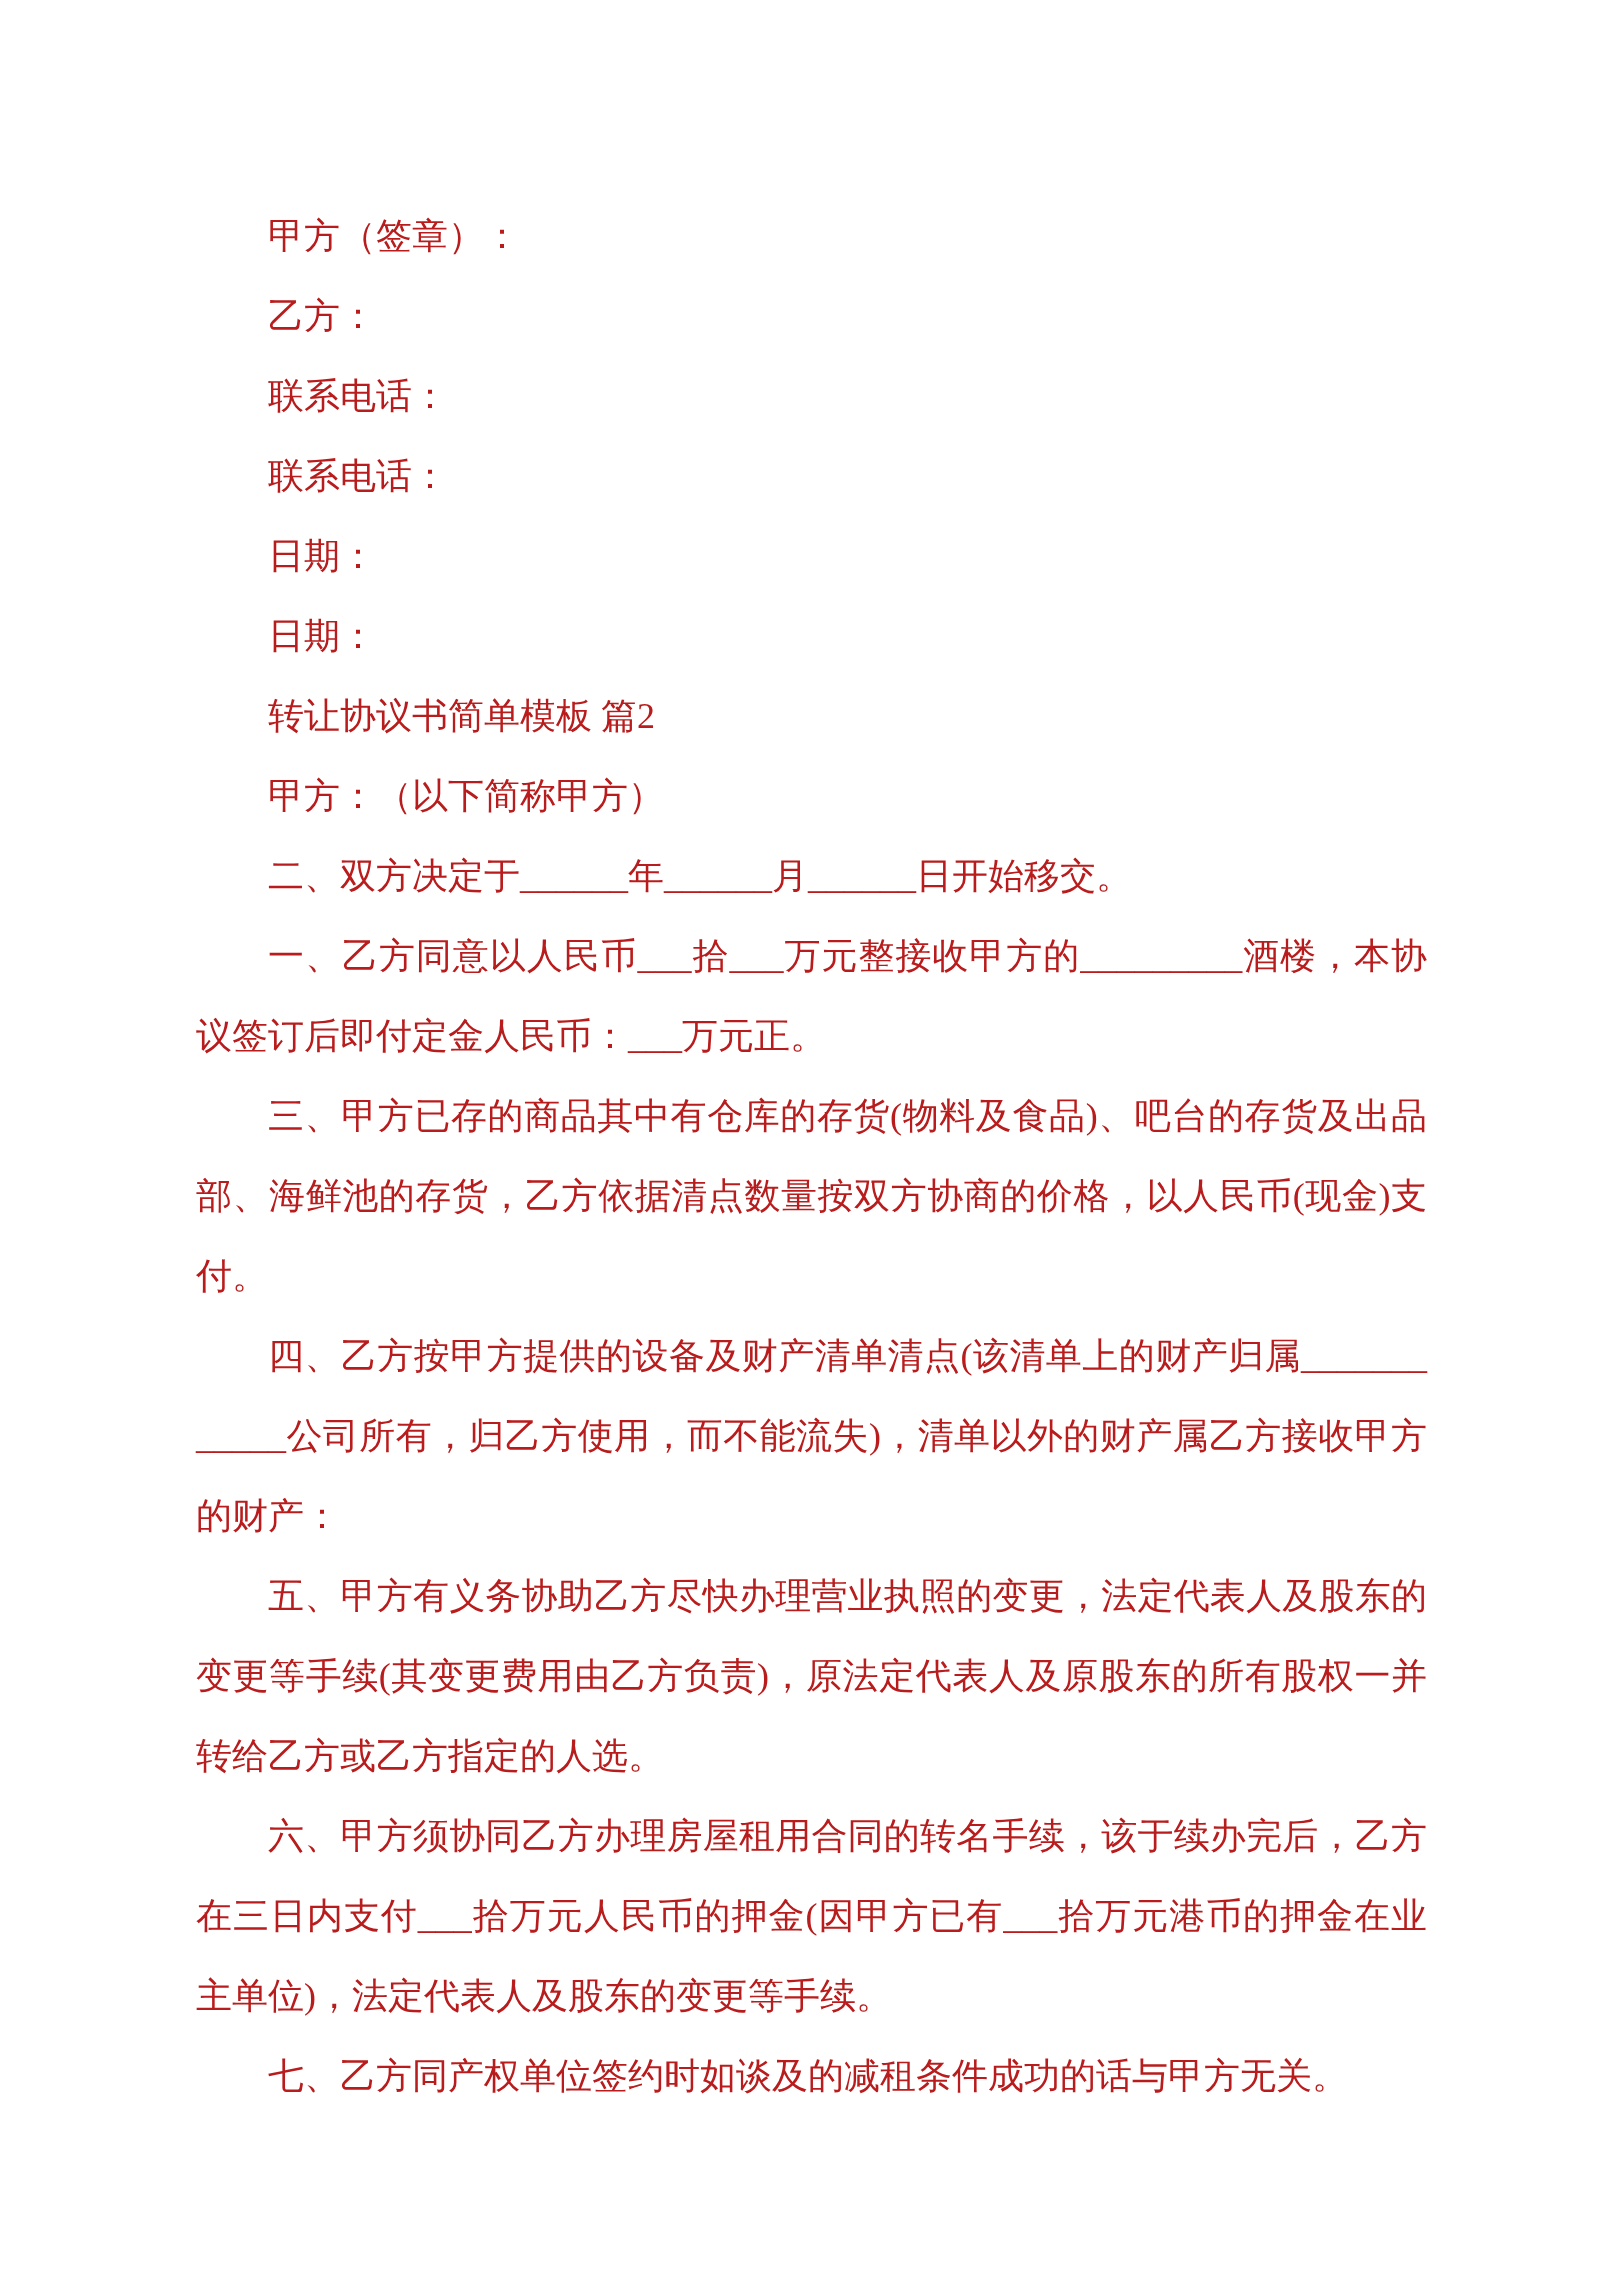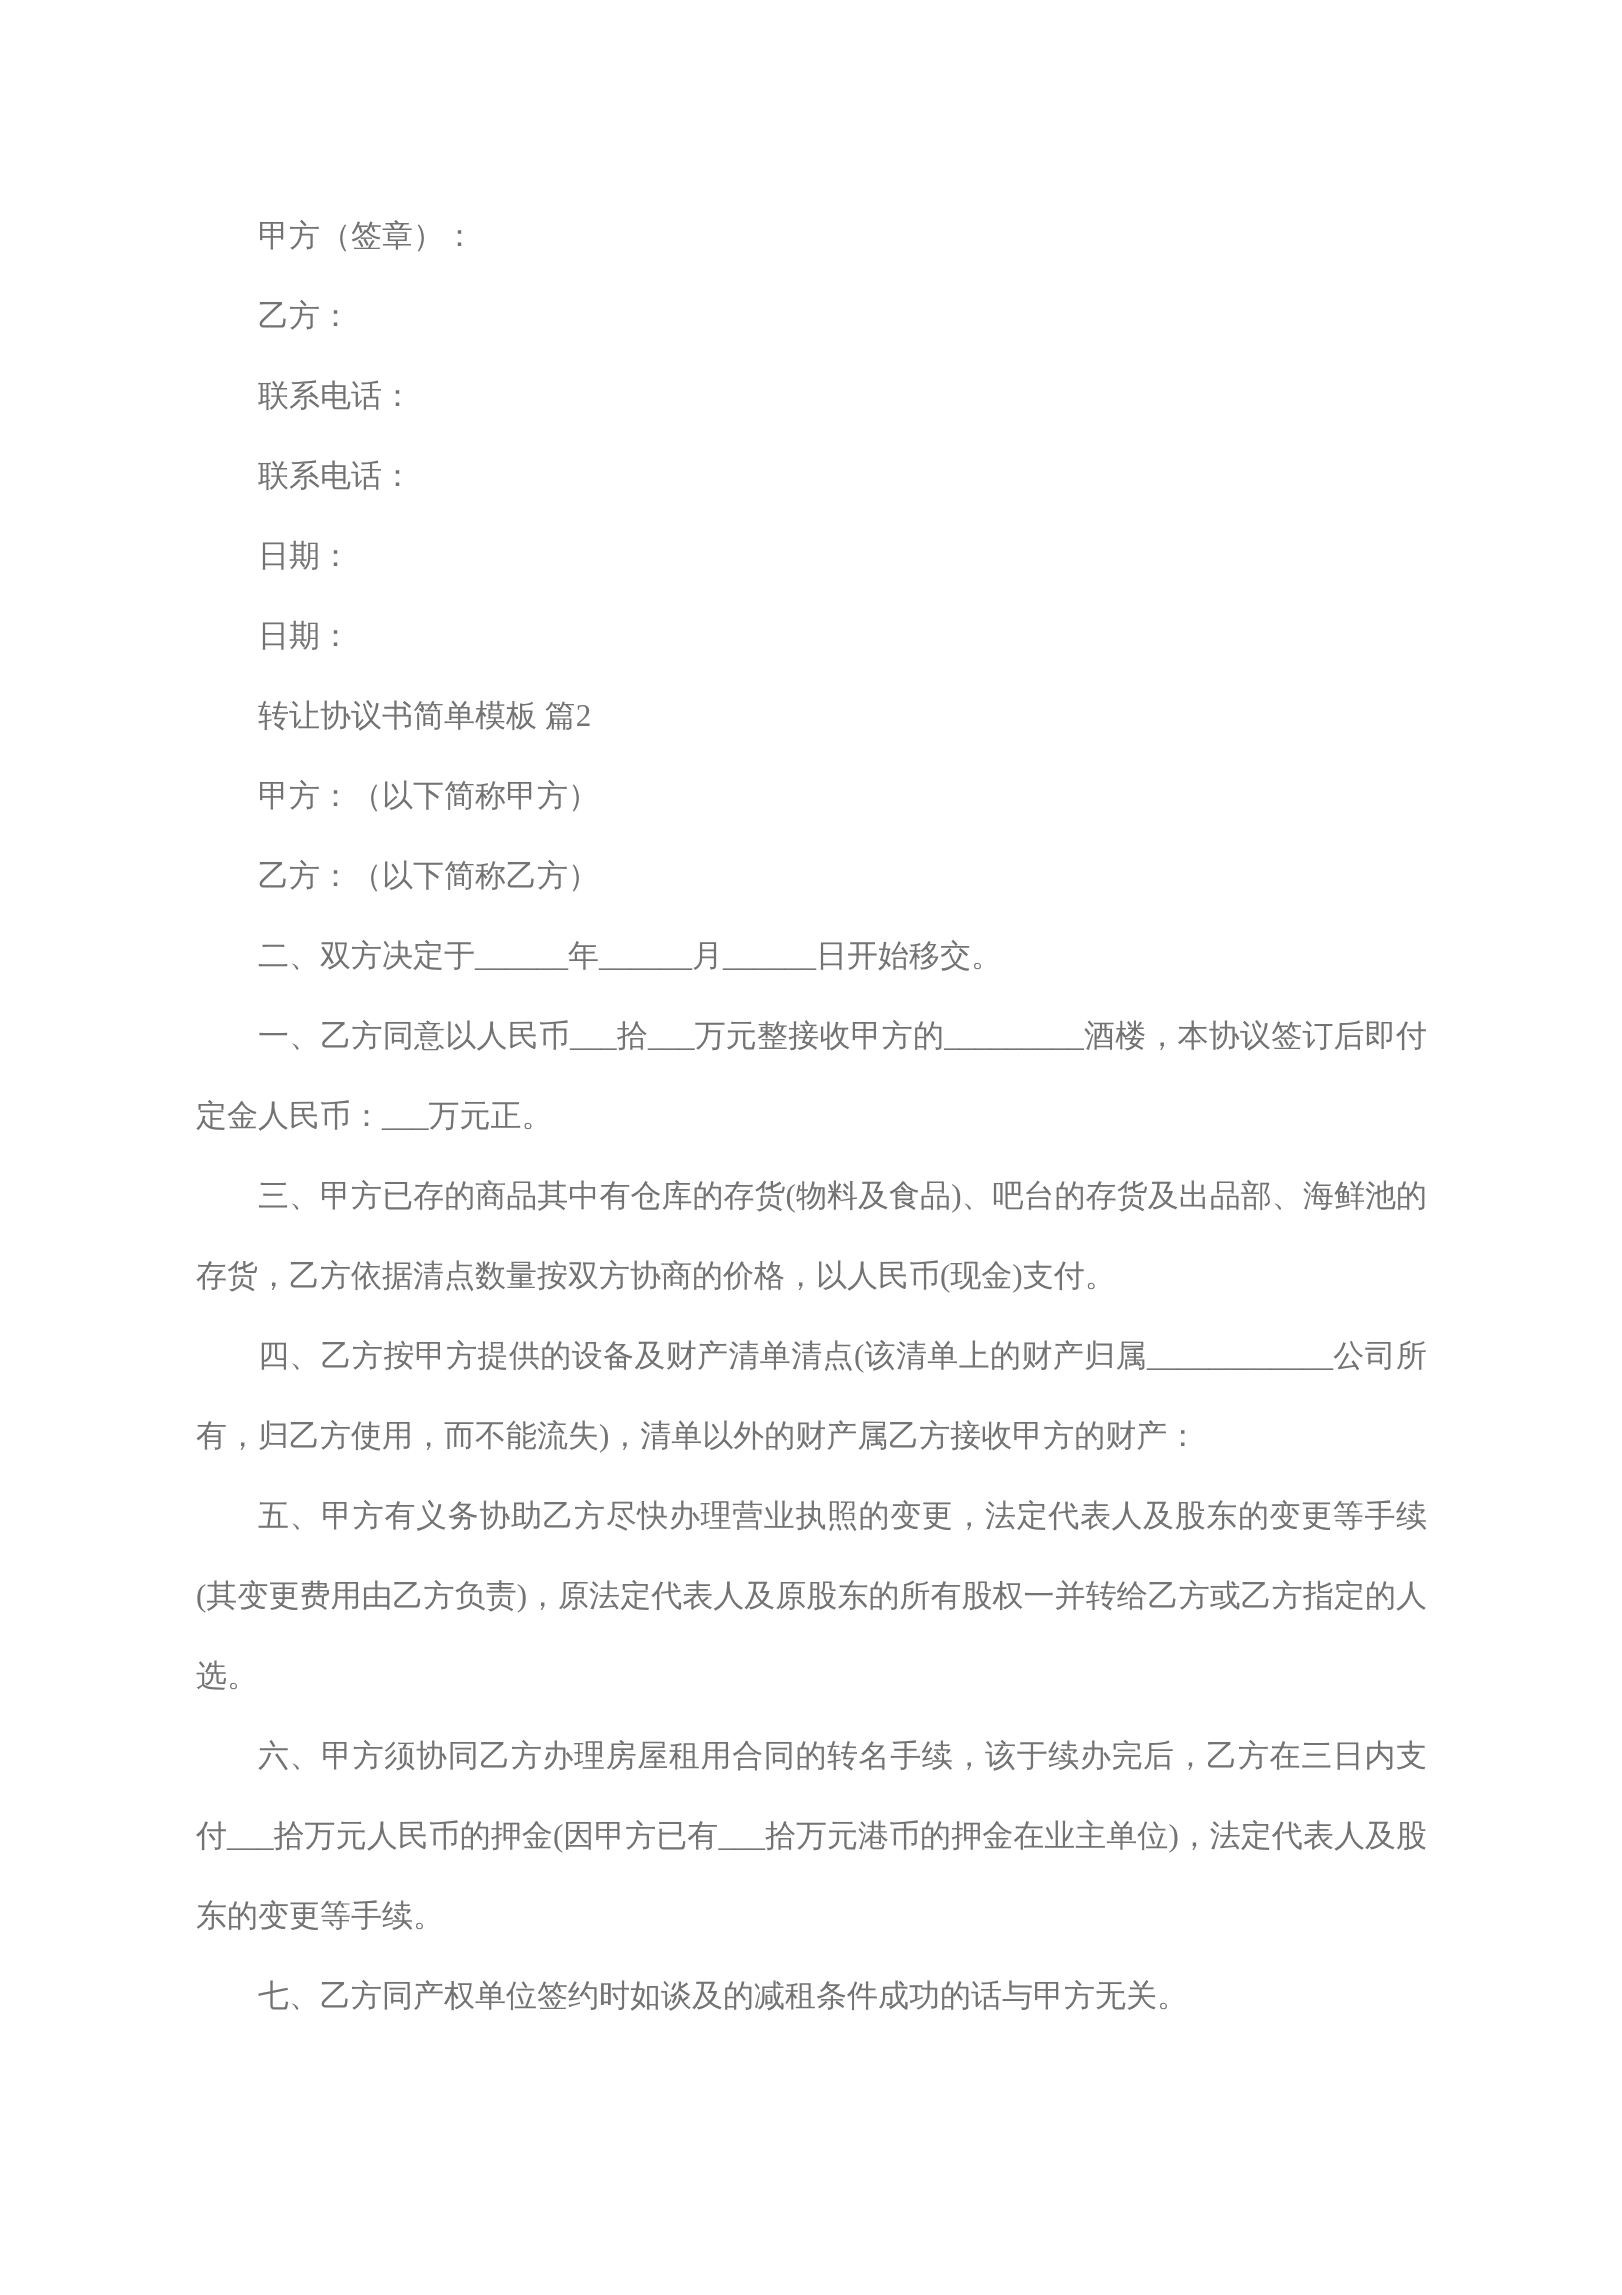--- a/index.html
+++ b/index.html
@@ -17,46 +17,45 @@
     overflow: hidden;
     font-family: "Liberation Serif", "DejaVu Serif", serif;
     color: #000000;
   }
   .doc-body {
     width: 100%;
   }
   .doc-body p {
     margin: 0;
     padding: 0;
-    font-size: 31px;
+    font-size: 36px;
     line-height: 80px;
     text-indent: 2em;
     text-align: justify;
     text-justify: inter-ideograph;
     word-break: break-all;
-    color: #737373;
+    color: #b91c1c;
   }
   .doc-body p.section-title {
     font-weight: normal;
   }
 </style>
 </head>
 <body>
 
 <div class="page">
   <div class="doc-body">
     <p>甲方（签章）：</p>
     <p>乙方：</p>
     <p>联系电话：</p>
     <p>联系电话：</p>
     <p>日期：</p>
     <p>日期：</p>
     <p class="section-title">转让协议书简单模板 篇2</p>
     <p>甲方：（以下简称甲方）</p>
-    <p>乙方：（以下简称乙方）</p>
     <p>二、双方决定于______年______月______日开始移交。</p>
     <p>一、乙方同意以人民币___拾___万元整接收甲方的_________酒楼，本协议签订后即付定金人民币：___万元正。</p>
     <p>三、甲方已存的商品其中有仓库的存货(物料及食品)、吧台的存货及出品部、海鲜池的存货，乙方依据清点数量按双方协商的价格，以人民币(现金)支付。</p>
     <p>四、乙方按甲方提供的设备及财产清单清点(该清单上的财产归属____________公司所有，归乙方使用，而不能流失)，清单以外的财产属乙方接收甲方的财产：</p>
     <p>五、甲方有义务协助乙方尽快办理营业执照的变更，法定代表人及股东的变更等手续(其变更费用由乙方负责)，原法定代表人及原股东的所有股权一并转给乙方或乙方指定的人选。</p>
     <p>六、甲方须协同乙方办理房屋租用合同的转名手续，该于续办完后，乙方在三日内支付___拾万元人民币的押金(因甲方已有___拾万元港币的押金在业主单位)，法定代表人及股东的变更等手续。</p>
     <p>七、乙方同产权单位签约时如谈及的减租条件成功的话与甲方无关。</p>
 
   </div>
 </div>

